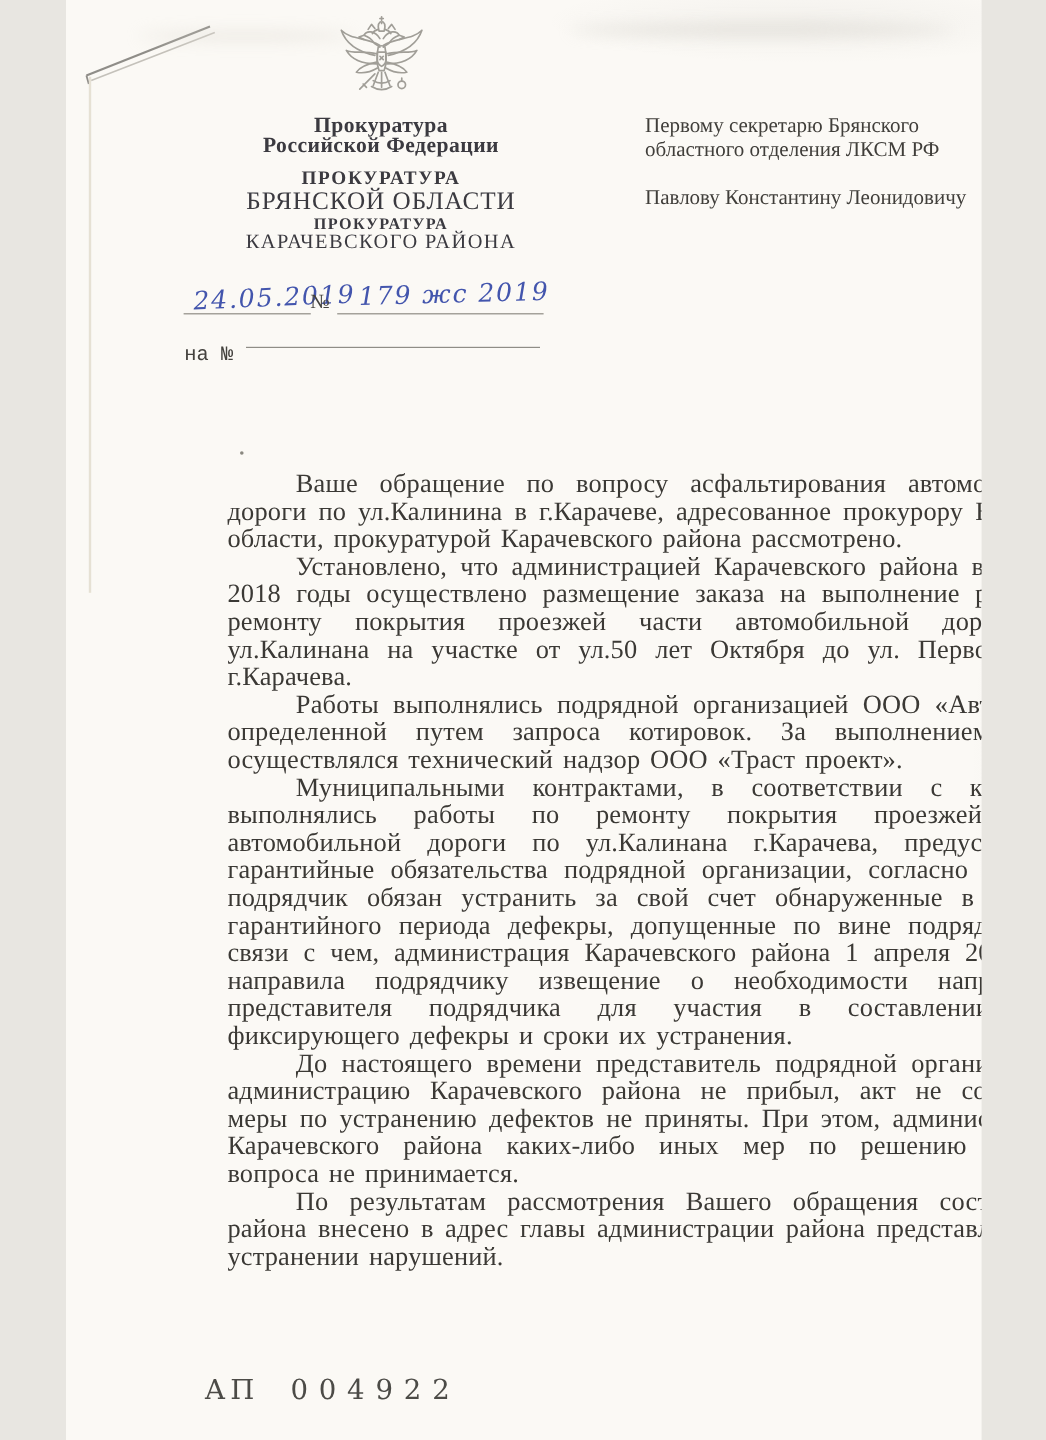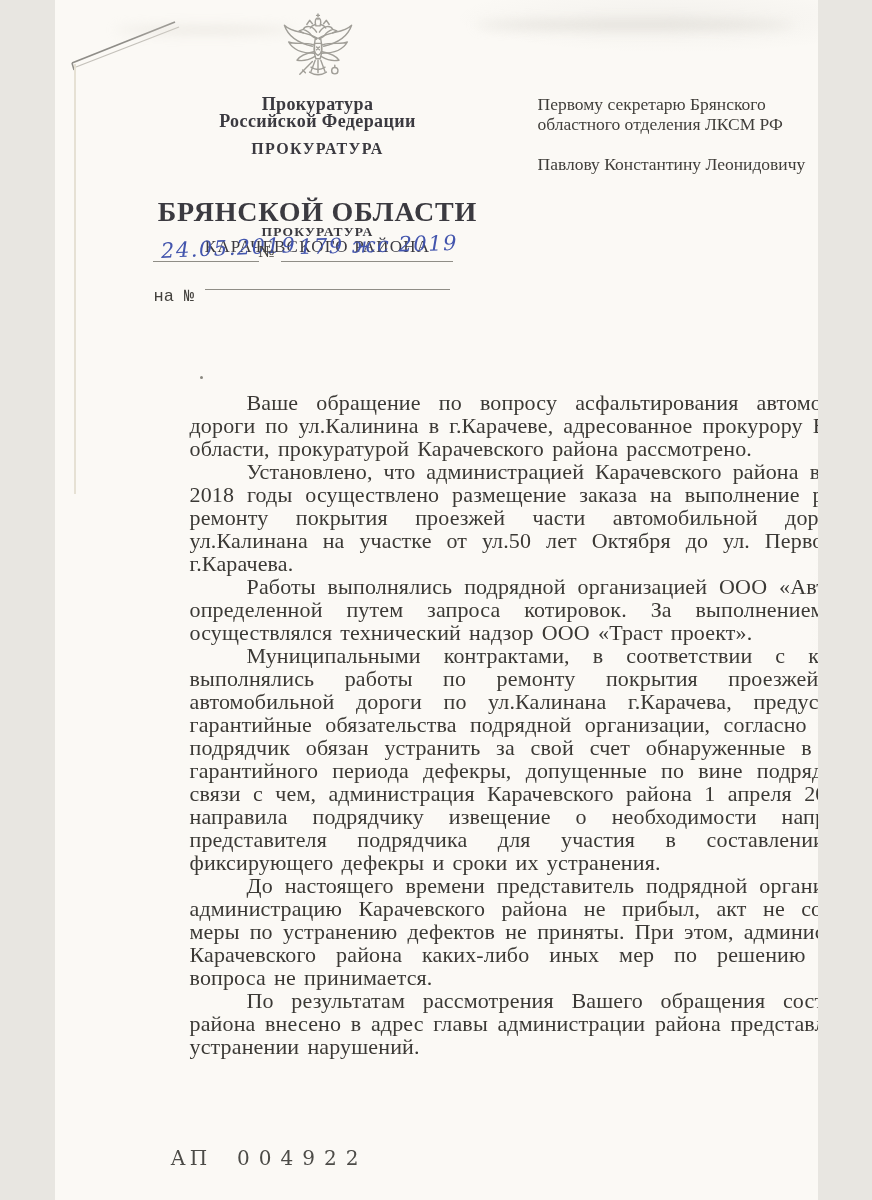--- a/index.html
+++ b/index.html
@@ -25,21 +25,21 @@
   .left-faint-line{position:absolute;left:19px;top:64px;width:2px;height:430px;background:#e6e1d4;}
   .smudge-a{position:absolute;left:828px;top:388px;width:32px;height:52px;background:#b4b1aa;border-radius:50%;filter:blur(7px);opacity:.5;}
   .smudge-b{position:absolute;left:420px;top:20px;width:320px;height:10px;background:#d5d2cb;border-radius:50%;filter:blur(6px);opacity:.55;}
   .smudge-c{position:absolute;left:60px;top:26px;width:180px;height:8px;background:#dcd8d0;border-radius:50%;filter:blur(6px);opacity:.5;}
   .dot-artifact{position:absolute;left:145px;top:376px;width:3px;height:3px;border-radius:50%;background:#8a8880;}
   
   .letterhead{position:absolute;left:58px;top:12px;width:410px;text-align:center;color:#3b3a40;}
   .emblem{width:84px;height:74px;margin:0 auto 10px auto;opacity:.85;}
   .lh-org1{font-size:18px;font-weight:bold;line-height:17px;letter-spacing:.4px;}
   .lh-org3{font-size:16px;font-weight:bold;letter-spacing:1.4px;margin-top:10px;line-height:17px;}
-  .lh-org4{font-size:28px;font-weight:bold;letter-spacing:.8px;line-height:20px;margin-top:45px;}
+  .lh-org4{font-size:21px;font-weight:normal;letter-spacing:.8px;line-height:20px;}
   .lh-org5{font-size:13.5px;font-weight:bold;letter-spacing:1.2px;margin-top:3px;line-height:13px;}
   .lh-org6{font-size:17px;font-weight:normal;letter-spacing:1.2px;line-height:17px;}
   .lh-address{font-size:12.5px;font-style:italic;margin-top:5px;color:#46443f;}
   
   .hand{
     font-family:"DejaVu Serif", serif;font-style:italic;
     color:#4355ad;letter-spacing:1.5px;font-size:21px;white-space:nowrap;
   }
   .ref-date{position:absolute;left:106px;top:236px;transform:rotate(-2.5deg);}
   .ref-number{position:absolute;left:244px;top:233px;transform:rotate(-1.5deg);}
@@ -56,21 +56,21 @@
   .rc-name{margin:21px 0 0 0;}
   
   .body-text{
     position:absolute;left:135px;top:391px;width:712px;
     font-size:22px;line-height:23px;
     text-align:justify;color:#3b3935;
     letter-spacing:.15px;word-spacing:2.5px;
   }
   .body-text p{margin:0;text-indent:57px;}
   
-  .form-number{position:absolute;left:116px;top:1146px;font-size:20px;color:#4c4b47;font-family:"DejaVu Serif", serif;}
+  .form-number{position:absolute;left:116px;top:1146px;font-size:23px;color:#4c4b47;font-family:"DejaVu Serif", serif;}
   .form-number .series{letter-spacing:4px;margin-right:26px;}
   .form-number .num{letter-spacing:9px;}
 </style>
 </head>
 <body>
 
 <div class="page">
 
   <svg class="fold-svg" width="140" height="80" viewBox="0 0 140 80">
     <path d="M17 63 L120 22" stroke="#8f8d88" stroke-width="1.8" fill="none"></path>

